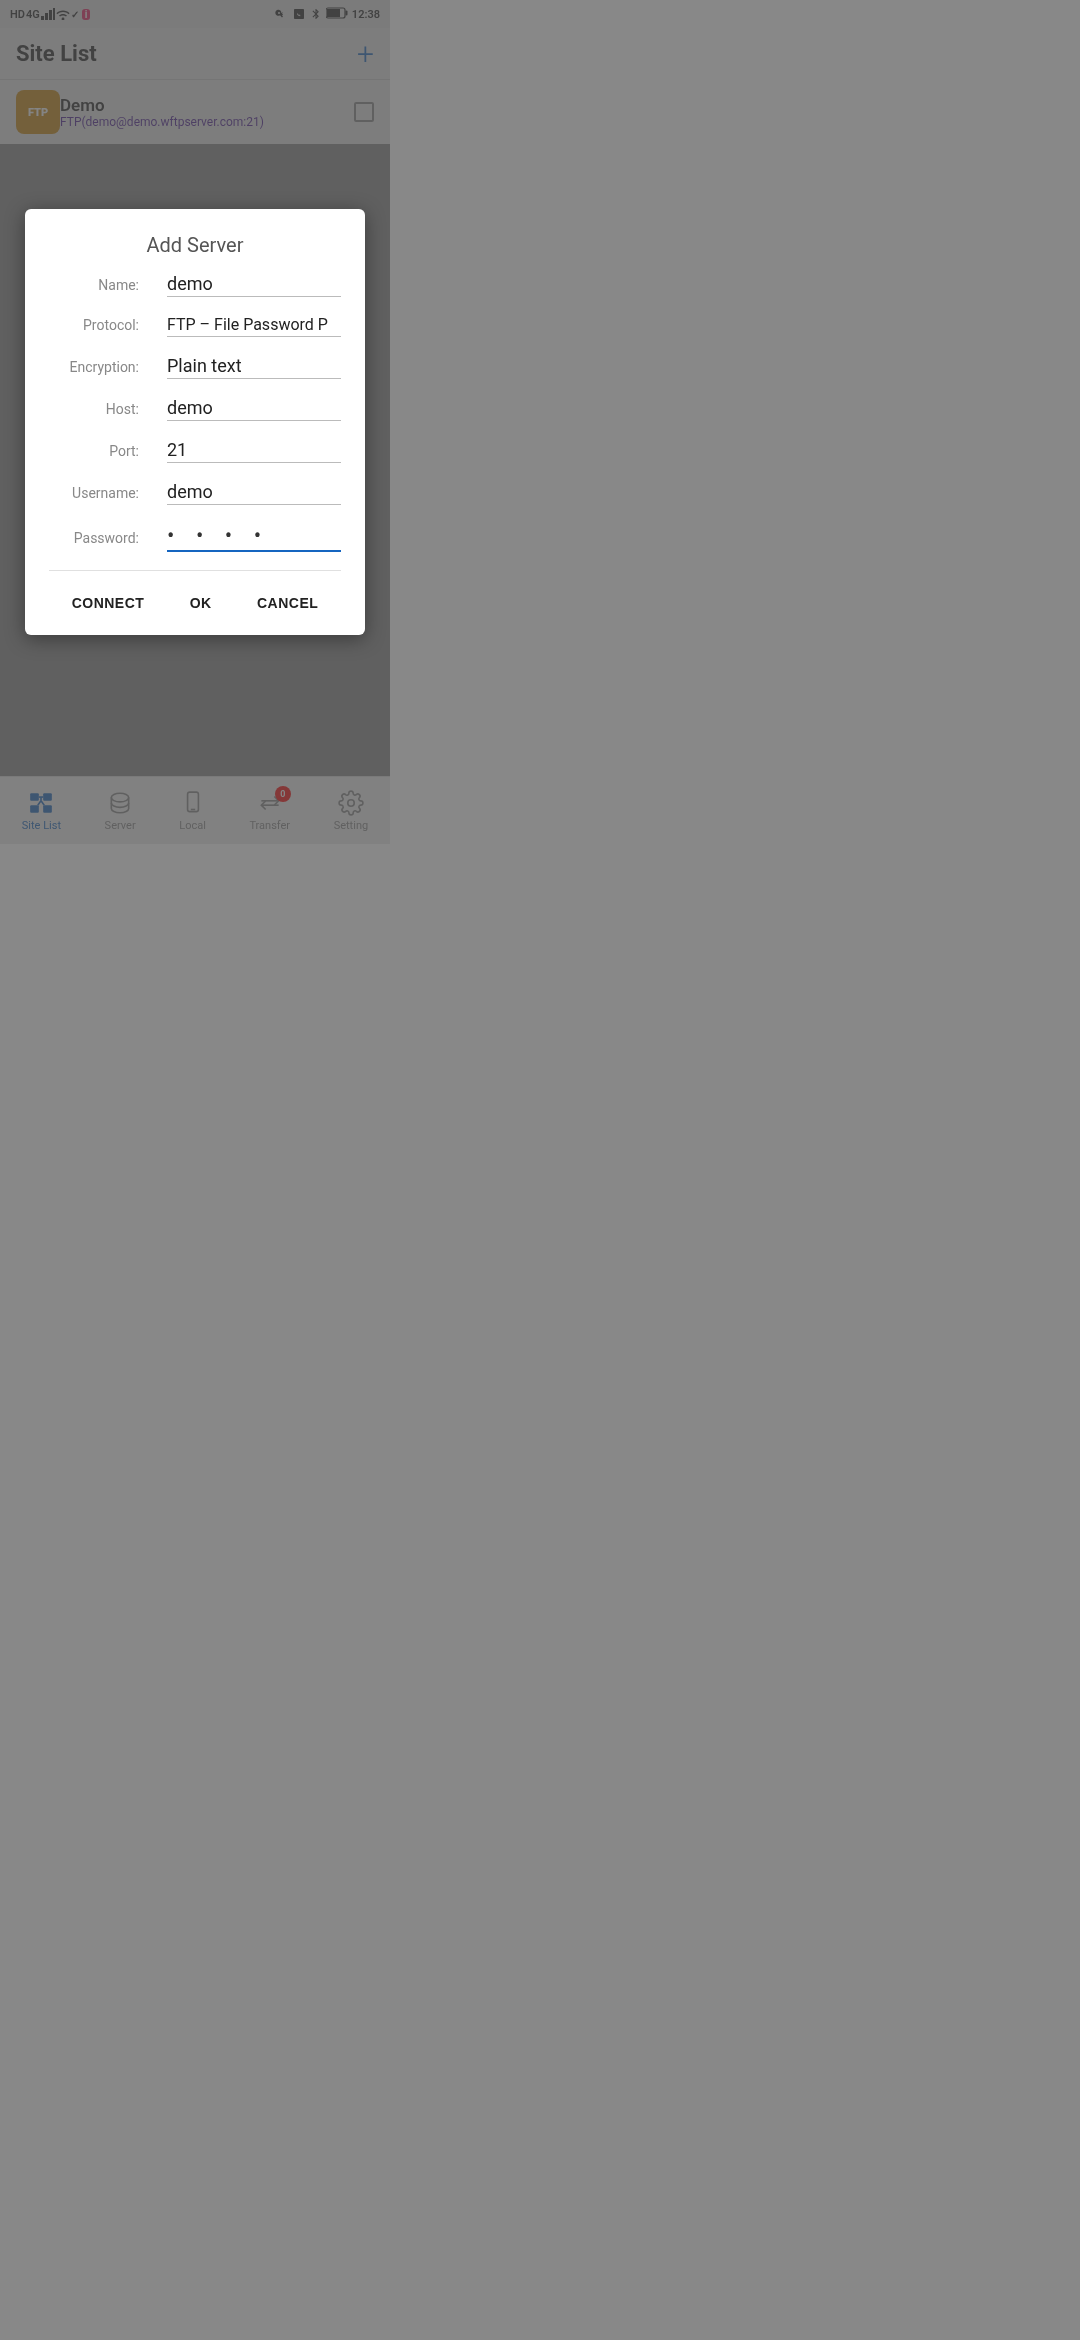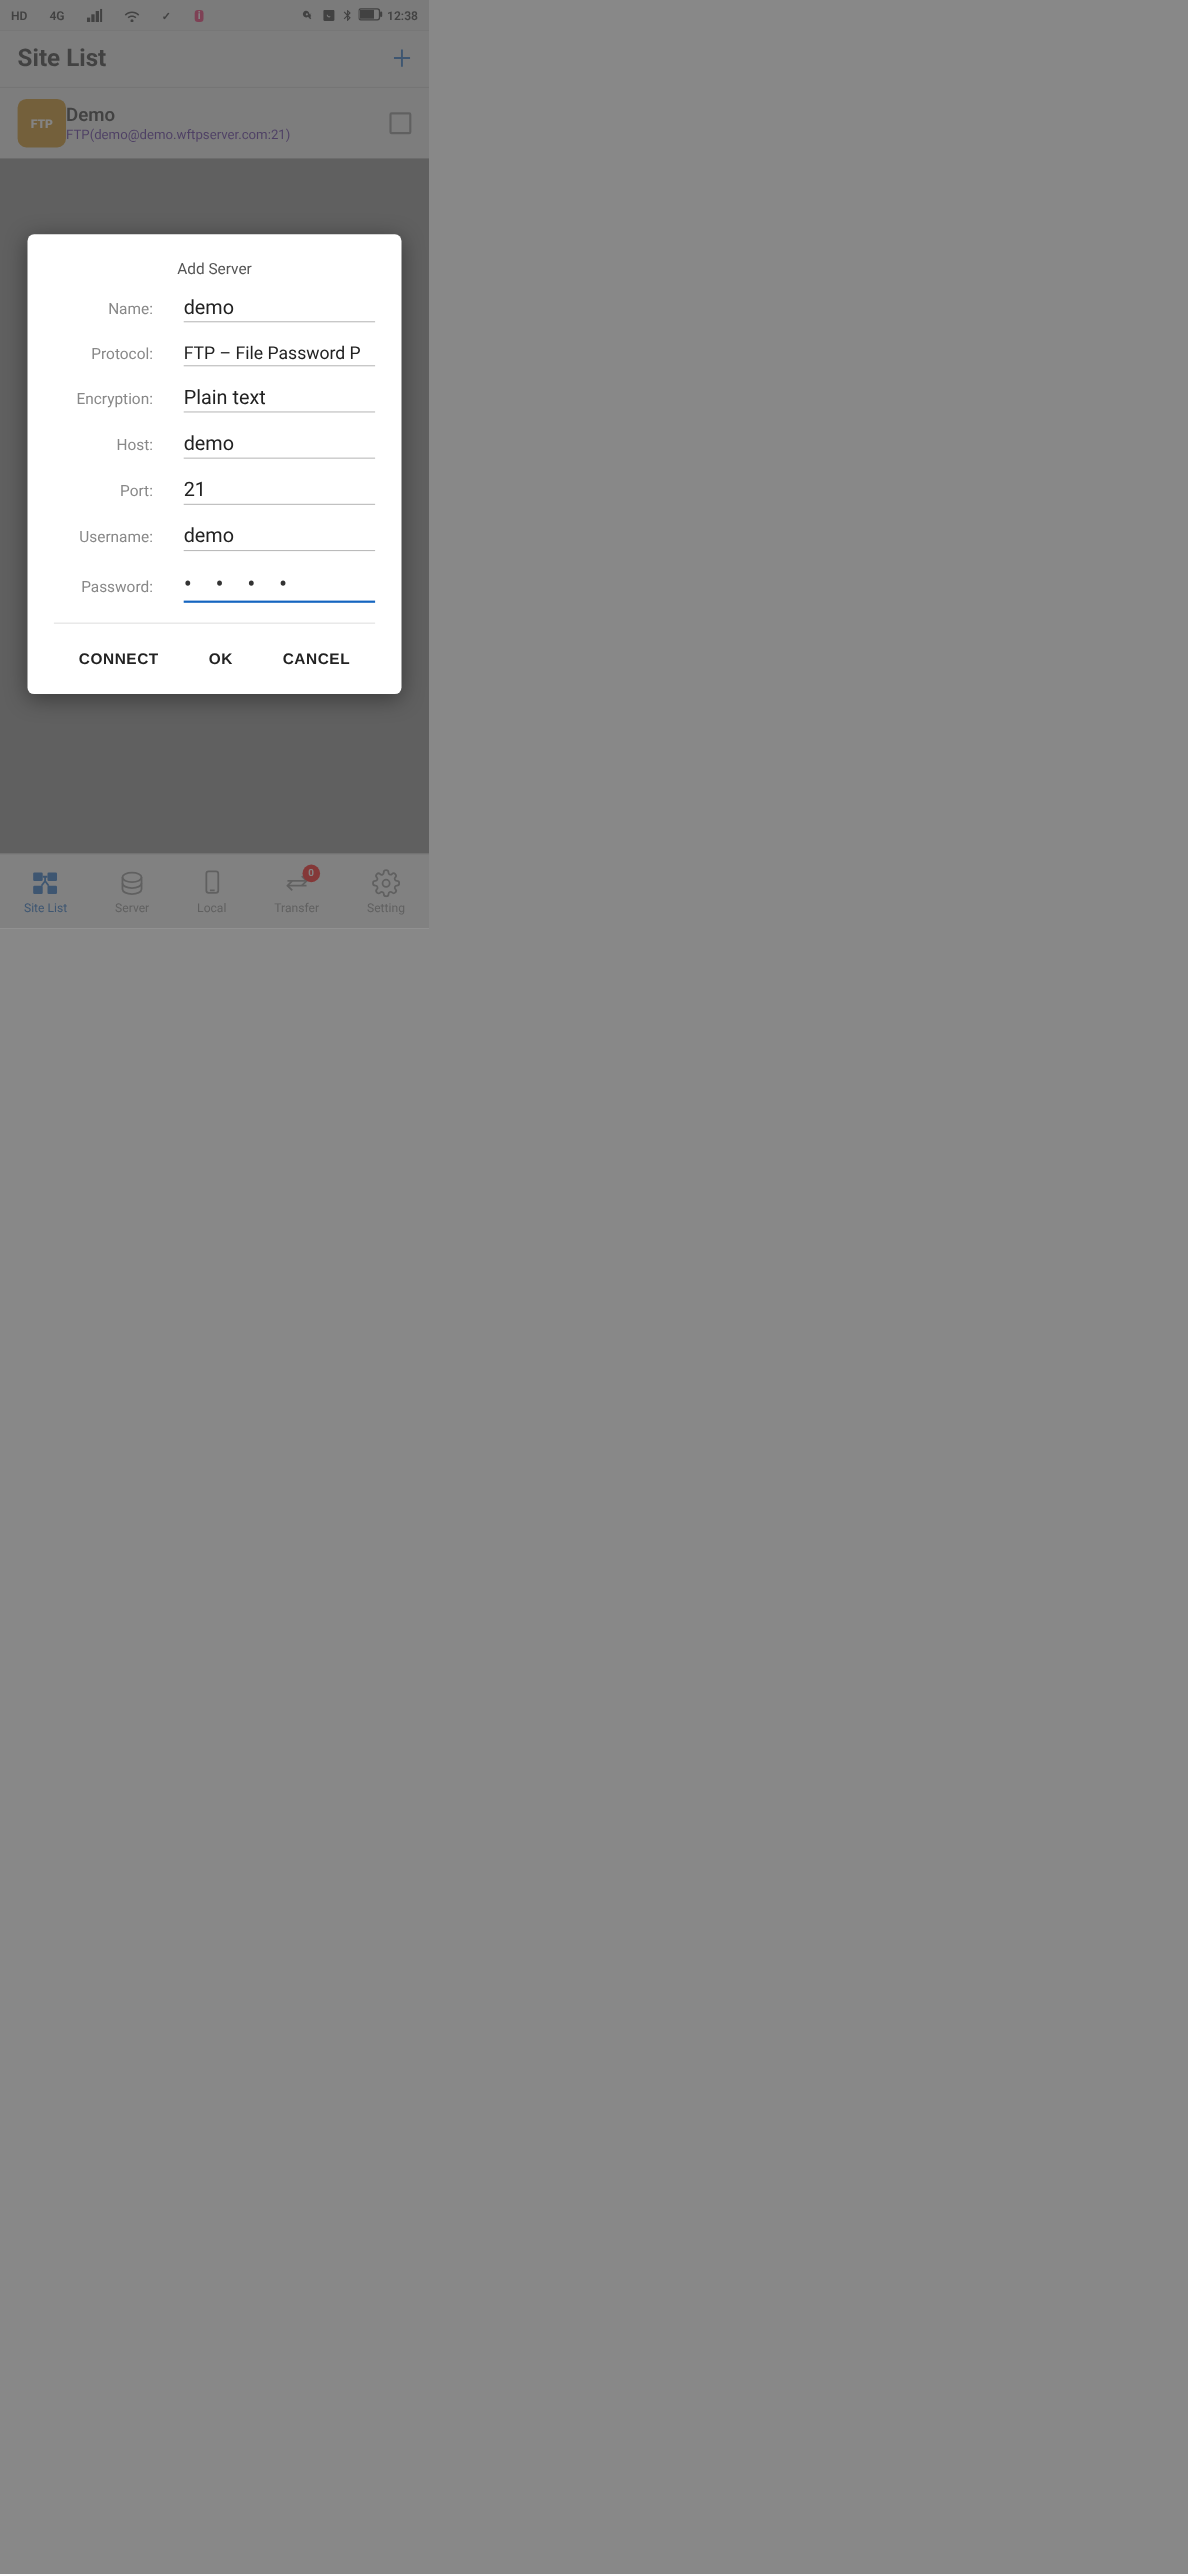--- a/index.html
+++ b/index.html
@@ -19,21 +19,21 @@
       height: 28px;
       background: #e0e0e0;
       display: flex;
       align-items: center;
       justify-content: space-between;
       padding: 0 10px;
       font-size: 11px;
       font-weight: 600;
       color: #222;
     }
-    .status-left { display: flex; align-items: center; gap: 20px; }
+    .status-left { display: flex; align-items: center; gap: 1px; }
     .status-right { display: flex; align-items: center; gap: 4px; }
 
     
     .app-header {
       background: #e8e8e8;
       height: 52px;
       display: flex;
       align-items: center;
       justify-content: space-between;
       padding: 0 16px;
@@ -104,21 +104,21 @@
     
     .dialog {
       background: white;
       border-radius: 6px;
       width: 340px;
       padding: 24px 24px 0 24px;
       box-shadow: 0 4px 20px rgba(0,0,0,0.4);
     }
     .dialog-title {
       text-align: center;
-      font-size: 14px;
+      font-size: 20px;
       font-weight: 400;
       color: #555;
       margin-bottom: 16px;
     }
     .form-row {
       display: flex;
       align-items: baseline;
       margin-bottom: 18px;
       gap: 28px;
     }

